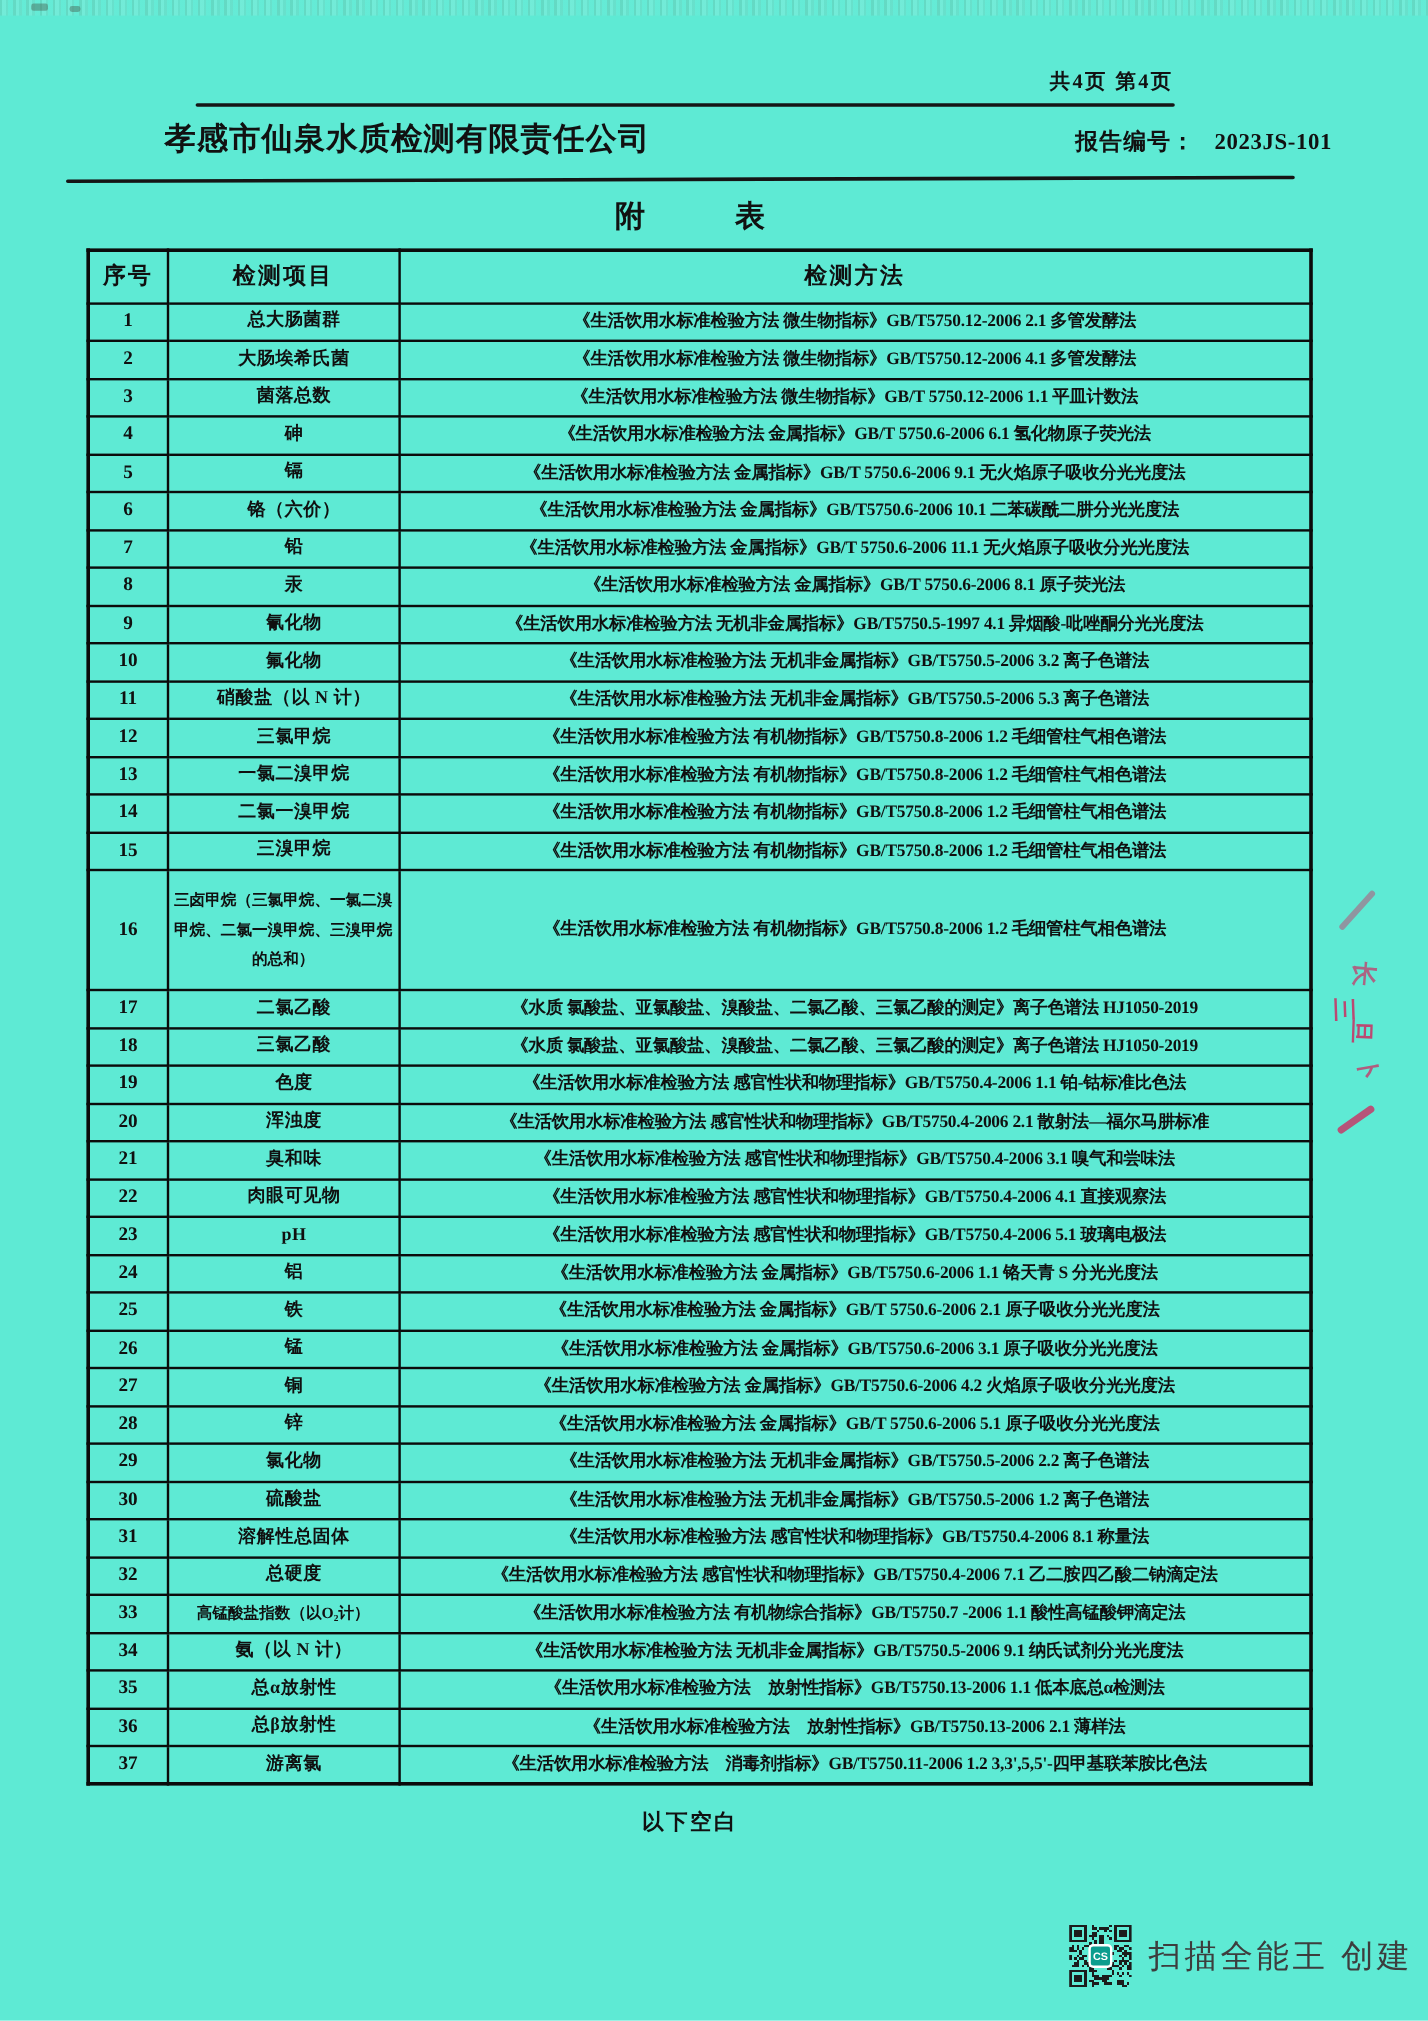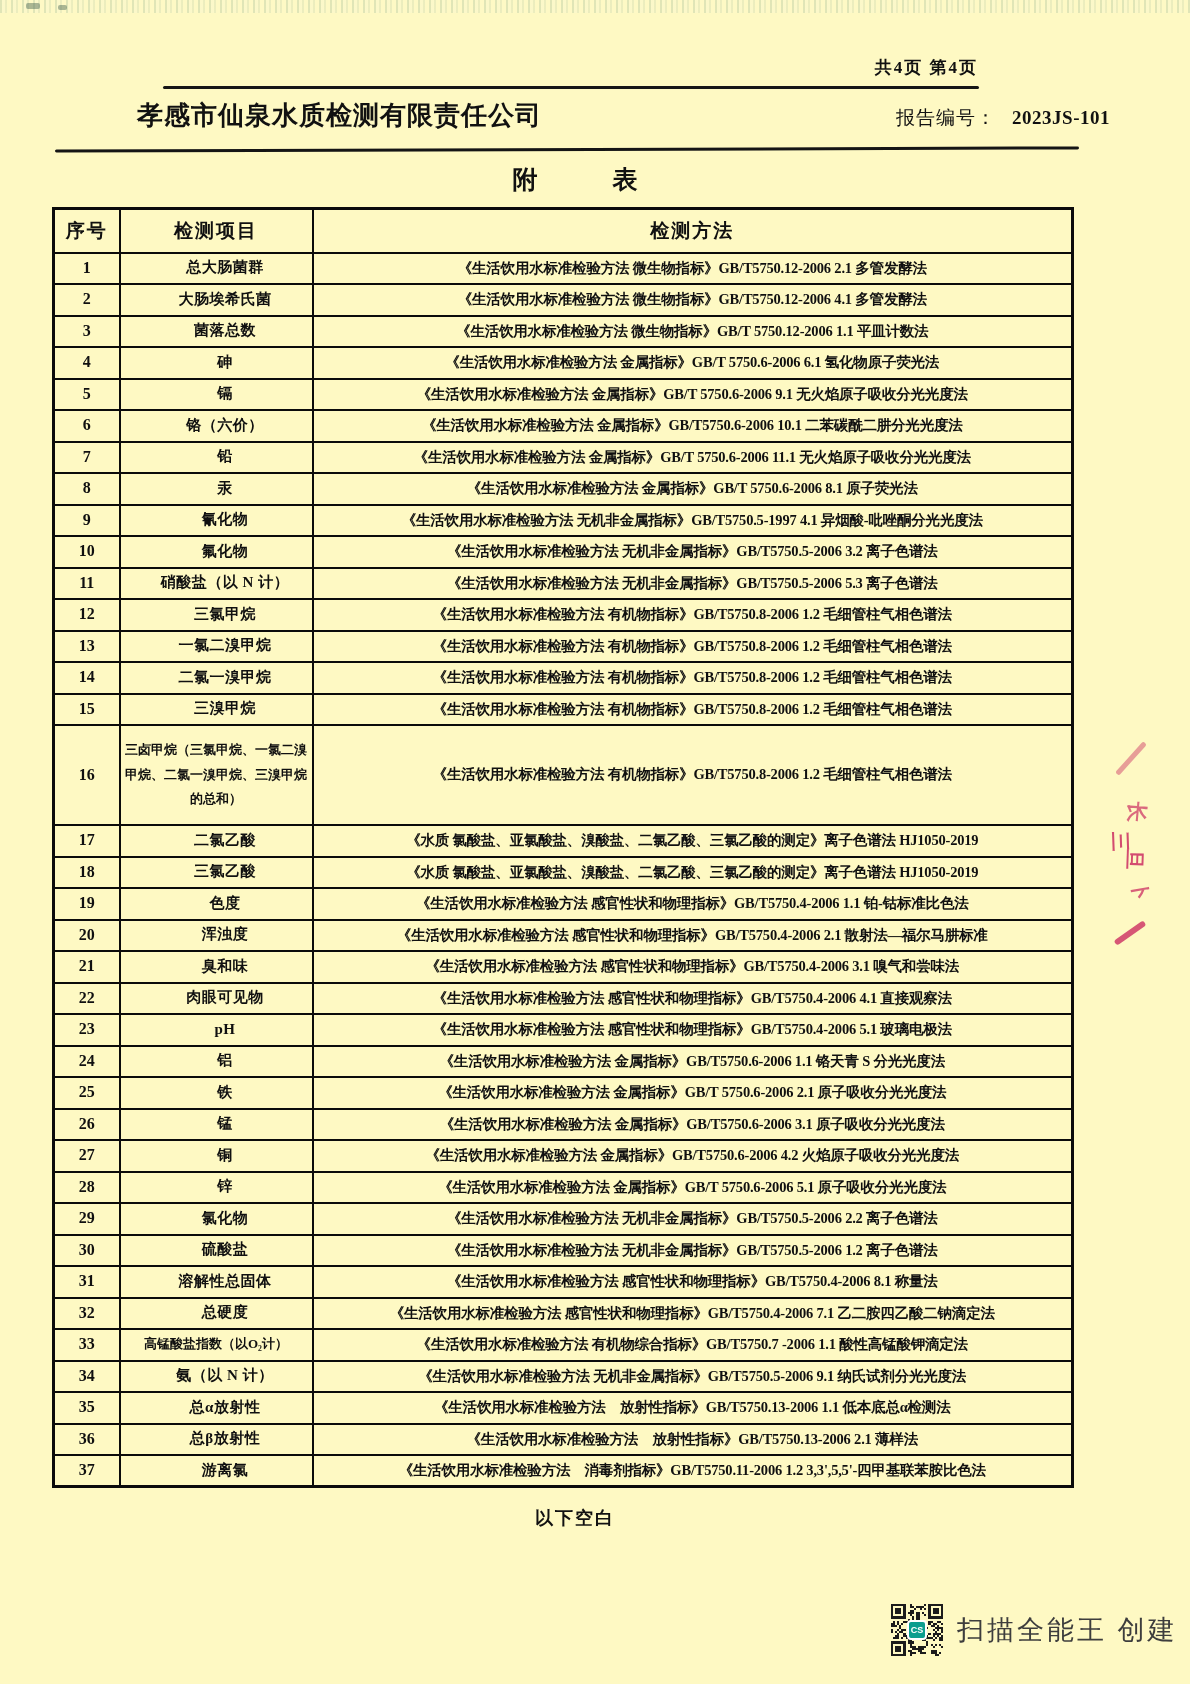--- a/index.html
+++ b/index.html
@@ -1,20 +1,20 @@
 <!DOCTYPE html>
 <html style="--stamp: #cc2e62; --badge: #0b9d8e; --wm: #3d3d3d;"><head>
 <meta charset="utf-8">
 <style>
   html,body{margin:0;padding:0;background:#ffffff;}
   .page{
     position:relative;
     width:1190px;height:1684px;
     margin:0 auto;
-    background:#fef9c3;
+    background:#5eead4;
     overflow:hidden;
     font-family:"Liberation Serif","DejaVu Serif",serif;
     color:#111;
   }
   
   .scan-noise{
     position:absolute;left:0;top:0;width:1190px;height:13px;
     background:
       repeating-linear-gradient(90deg,
         rgba(120,160,140,.28) 0 2px,
@@ -33,33 +33,33 @@
     position:absolute;left:163px;top:86px;width:816px;height:3px;
     background:#161616;border-radius:2px;
   }
   .header-row{
     position:absolute;left:137px;top:98px;width:973px;
     display:flex;justify-content:space-between;align-items:baseline;
   }
   .company{font-size:26px;font-weight:bold;letter-spacing:1px;
     font-family:"Liberation Sans","DejaVu Sans",sans-serif;}
   .report-group{display:flex;gap:16px;align-items:baseline;}
-  .report-label{font-size:19px;font-weight:normal;letter-spacing:1px;}
+  .report-label{font-size:19px;font-weight:bold;letter-spacing:1px;}
   .report-number{font-size:19px;font-weight:bold;letter-spacing:.5px;}
   .rule-2{
     position:absolute;left:55px;top:148px;width:1024px;height:3px;
     background:#151515;transform:rotate(-0.18deg);border-radius:2px;
   }
   .doc-title{
     position:absolute;left:0;top:163px;width:1150px;
     text-align:center;font-size:25px;font-weight:bold;white-space:pre;
   }
 
   
-  .tbl-wrap{position:absolute;left:52px;top:207px;}
+  .tbl-wrap{position:absolute;left:72px;top:207px;}
   table{border-collapse:collapse;table-layout:fixed;width:1019px;
     border:3px solid #0b0b0b;}
   col.c-no{width:66px;} col.c-item{width:193px;} col.c-method{width:760px;}
   th,td{border:2px solid #0b0b0b;text-align:center;vertical-align:middle;
     padding:1px 4px;font-weight:bold;color:#101010;line-height:1.18;}
   thead tr{height:44px;}
   thead th{font-size:19px;letter-spacing:2px;}
   tbody tr{height:31.5px;}
   tbody tr.tall{height:100px;}
   td.no{font-size:16px;font-family:"Liberation Serif","DejaVu Serif",serif;}

